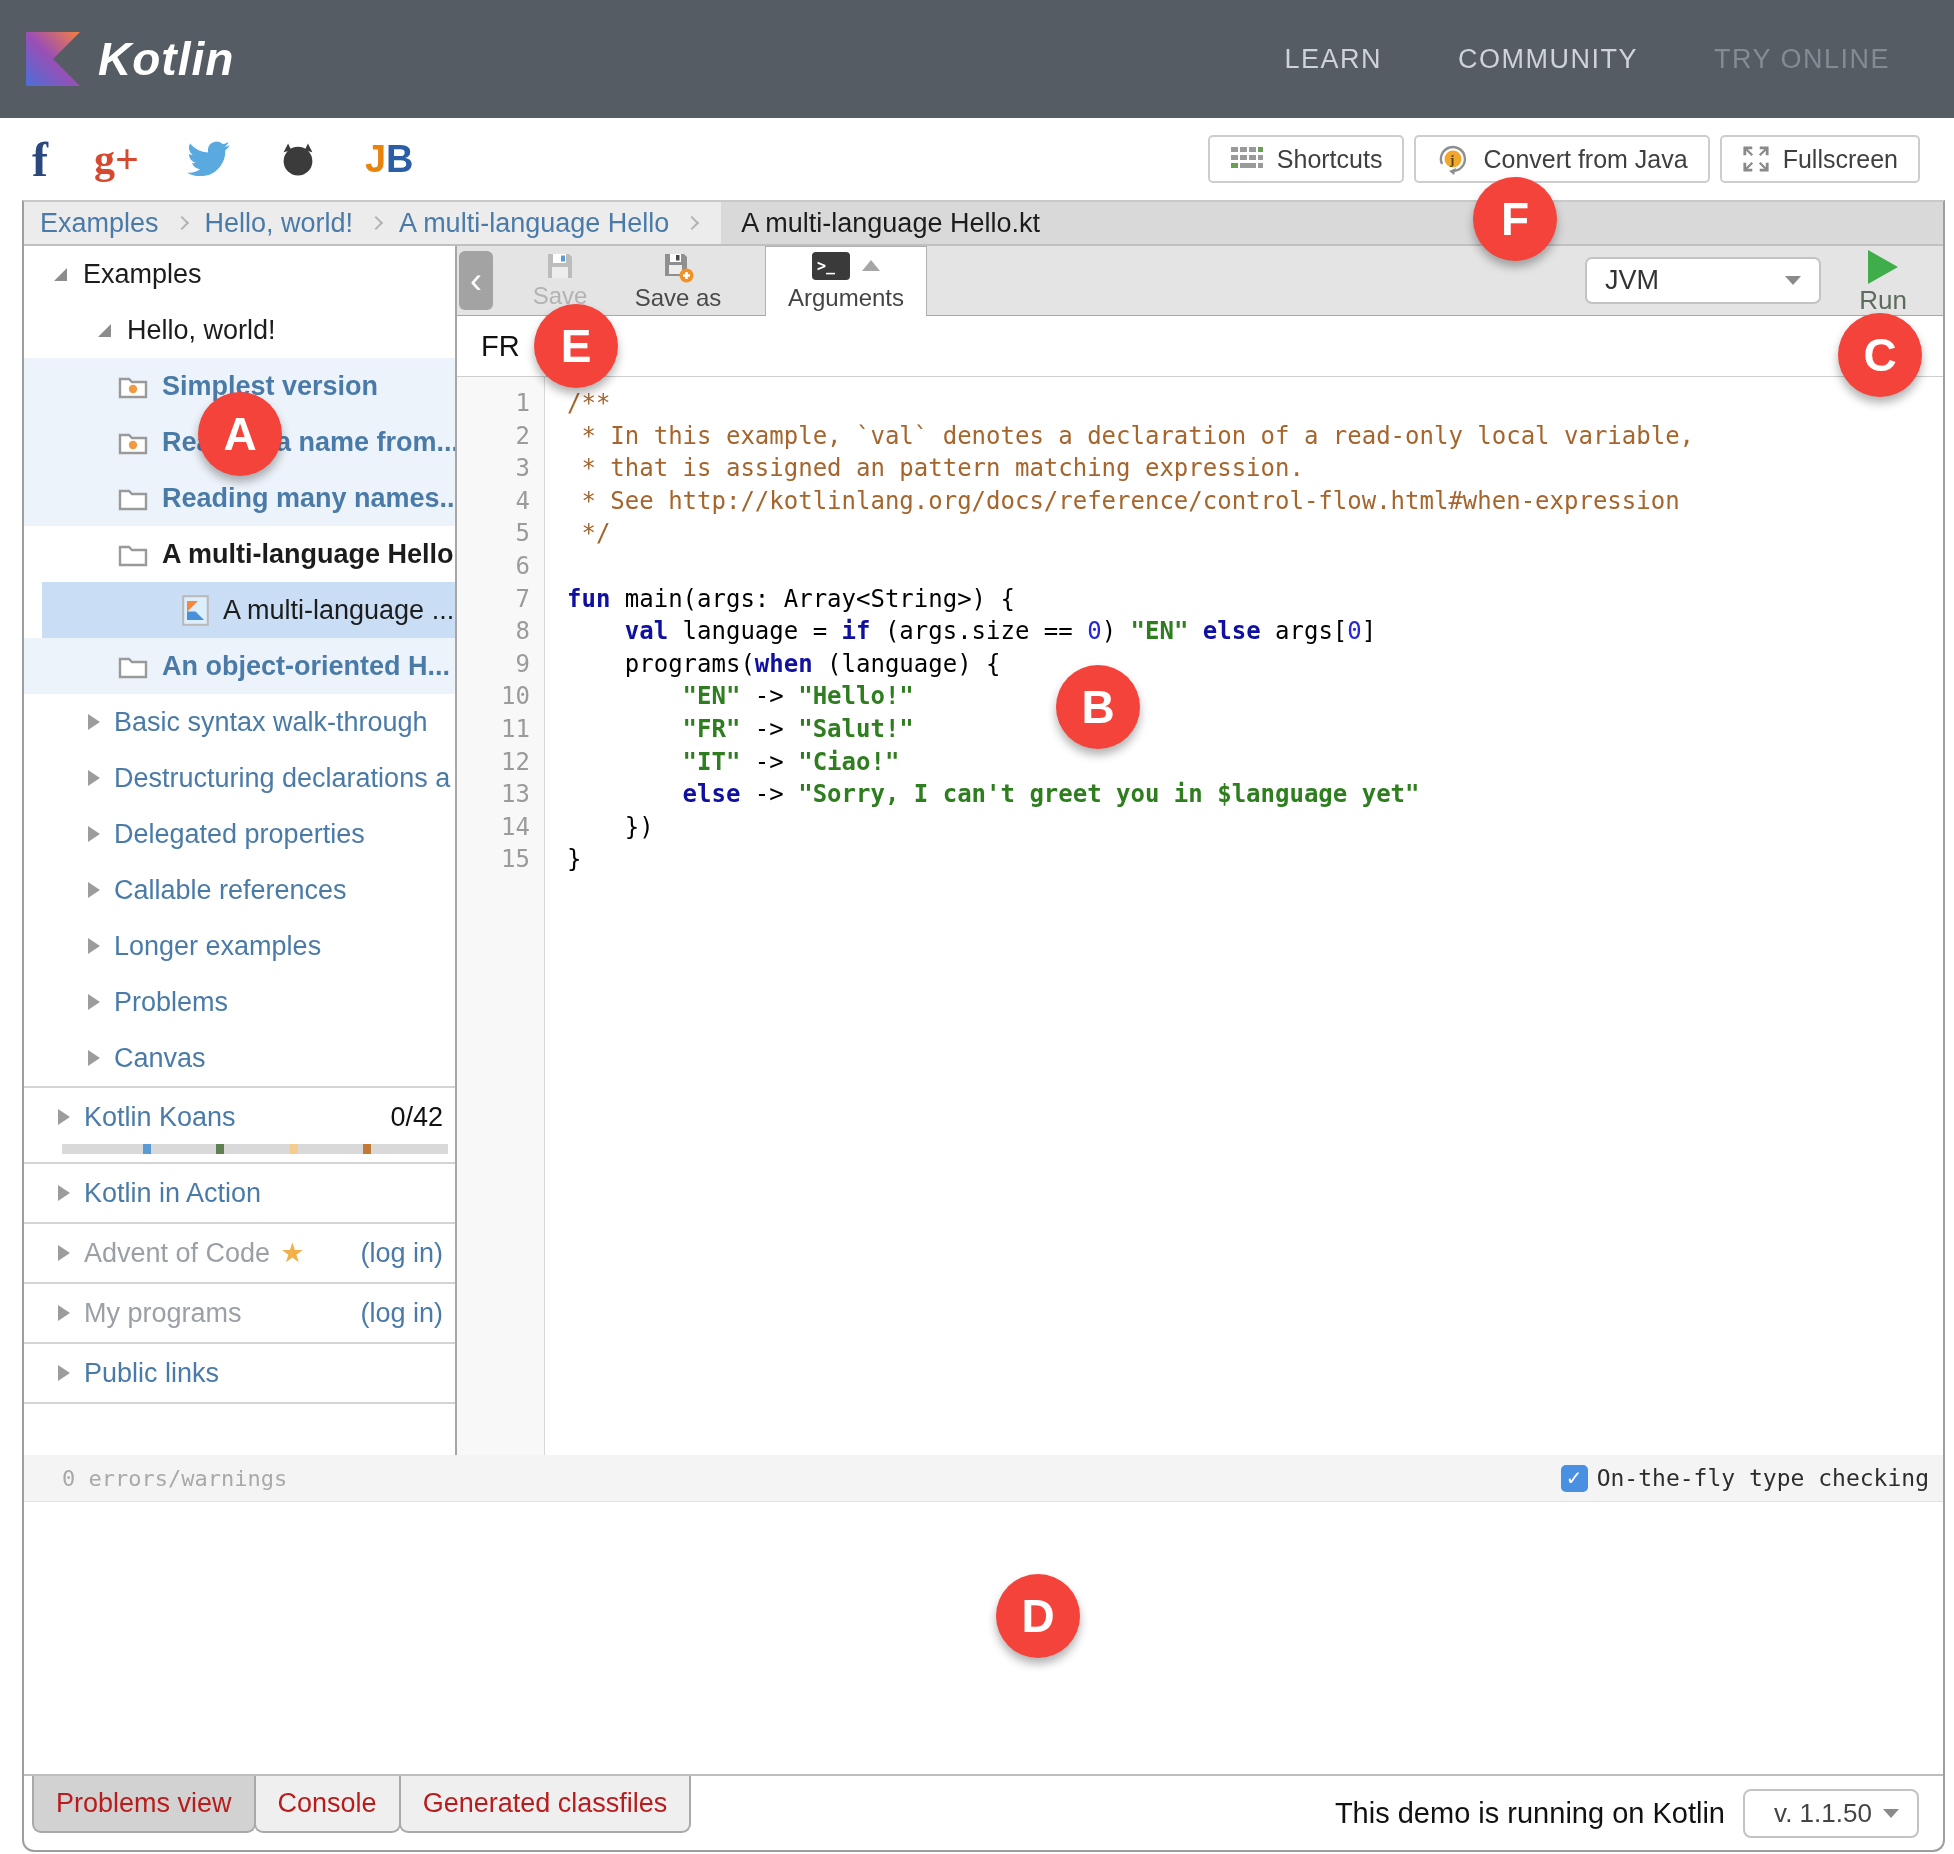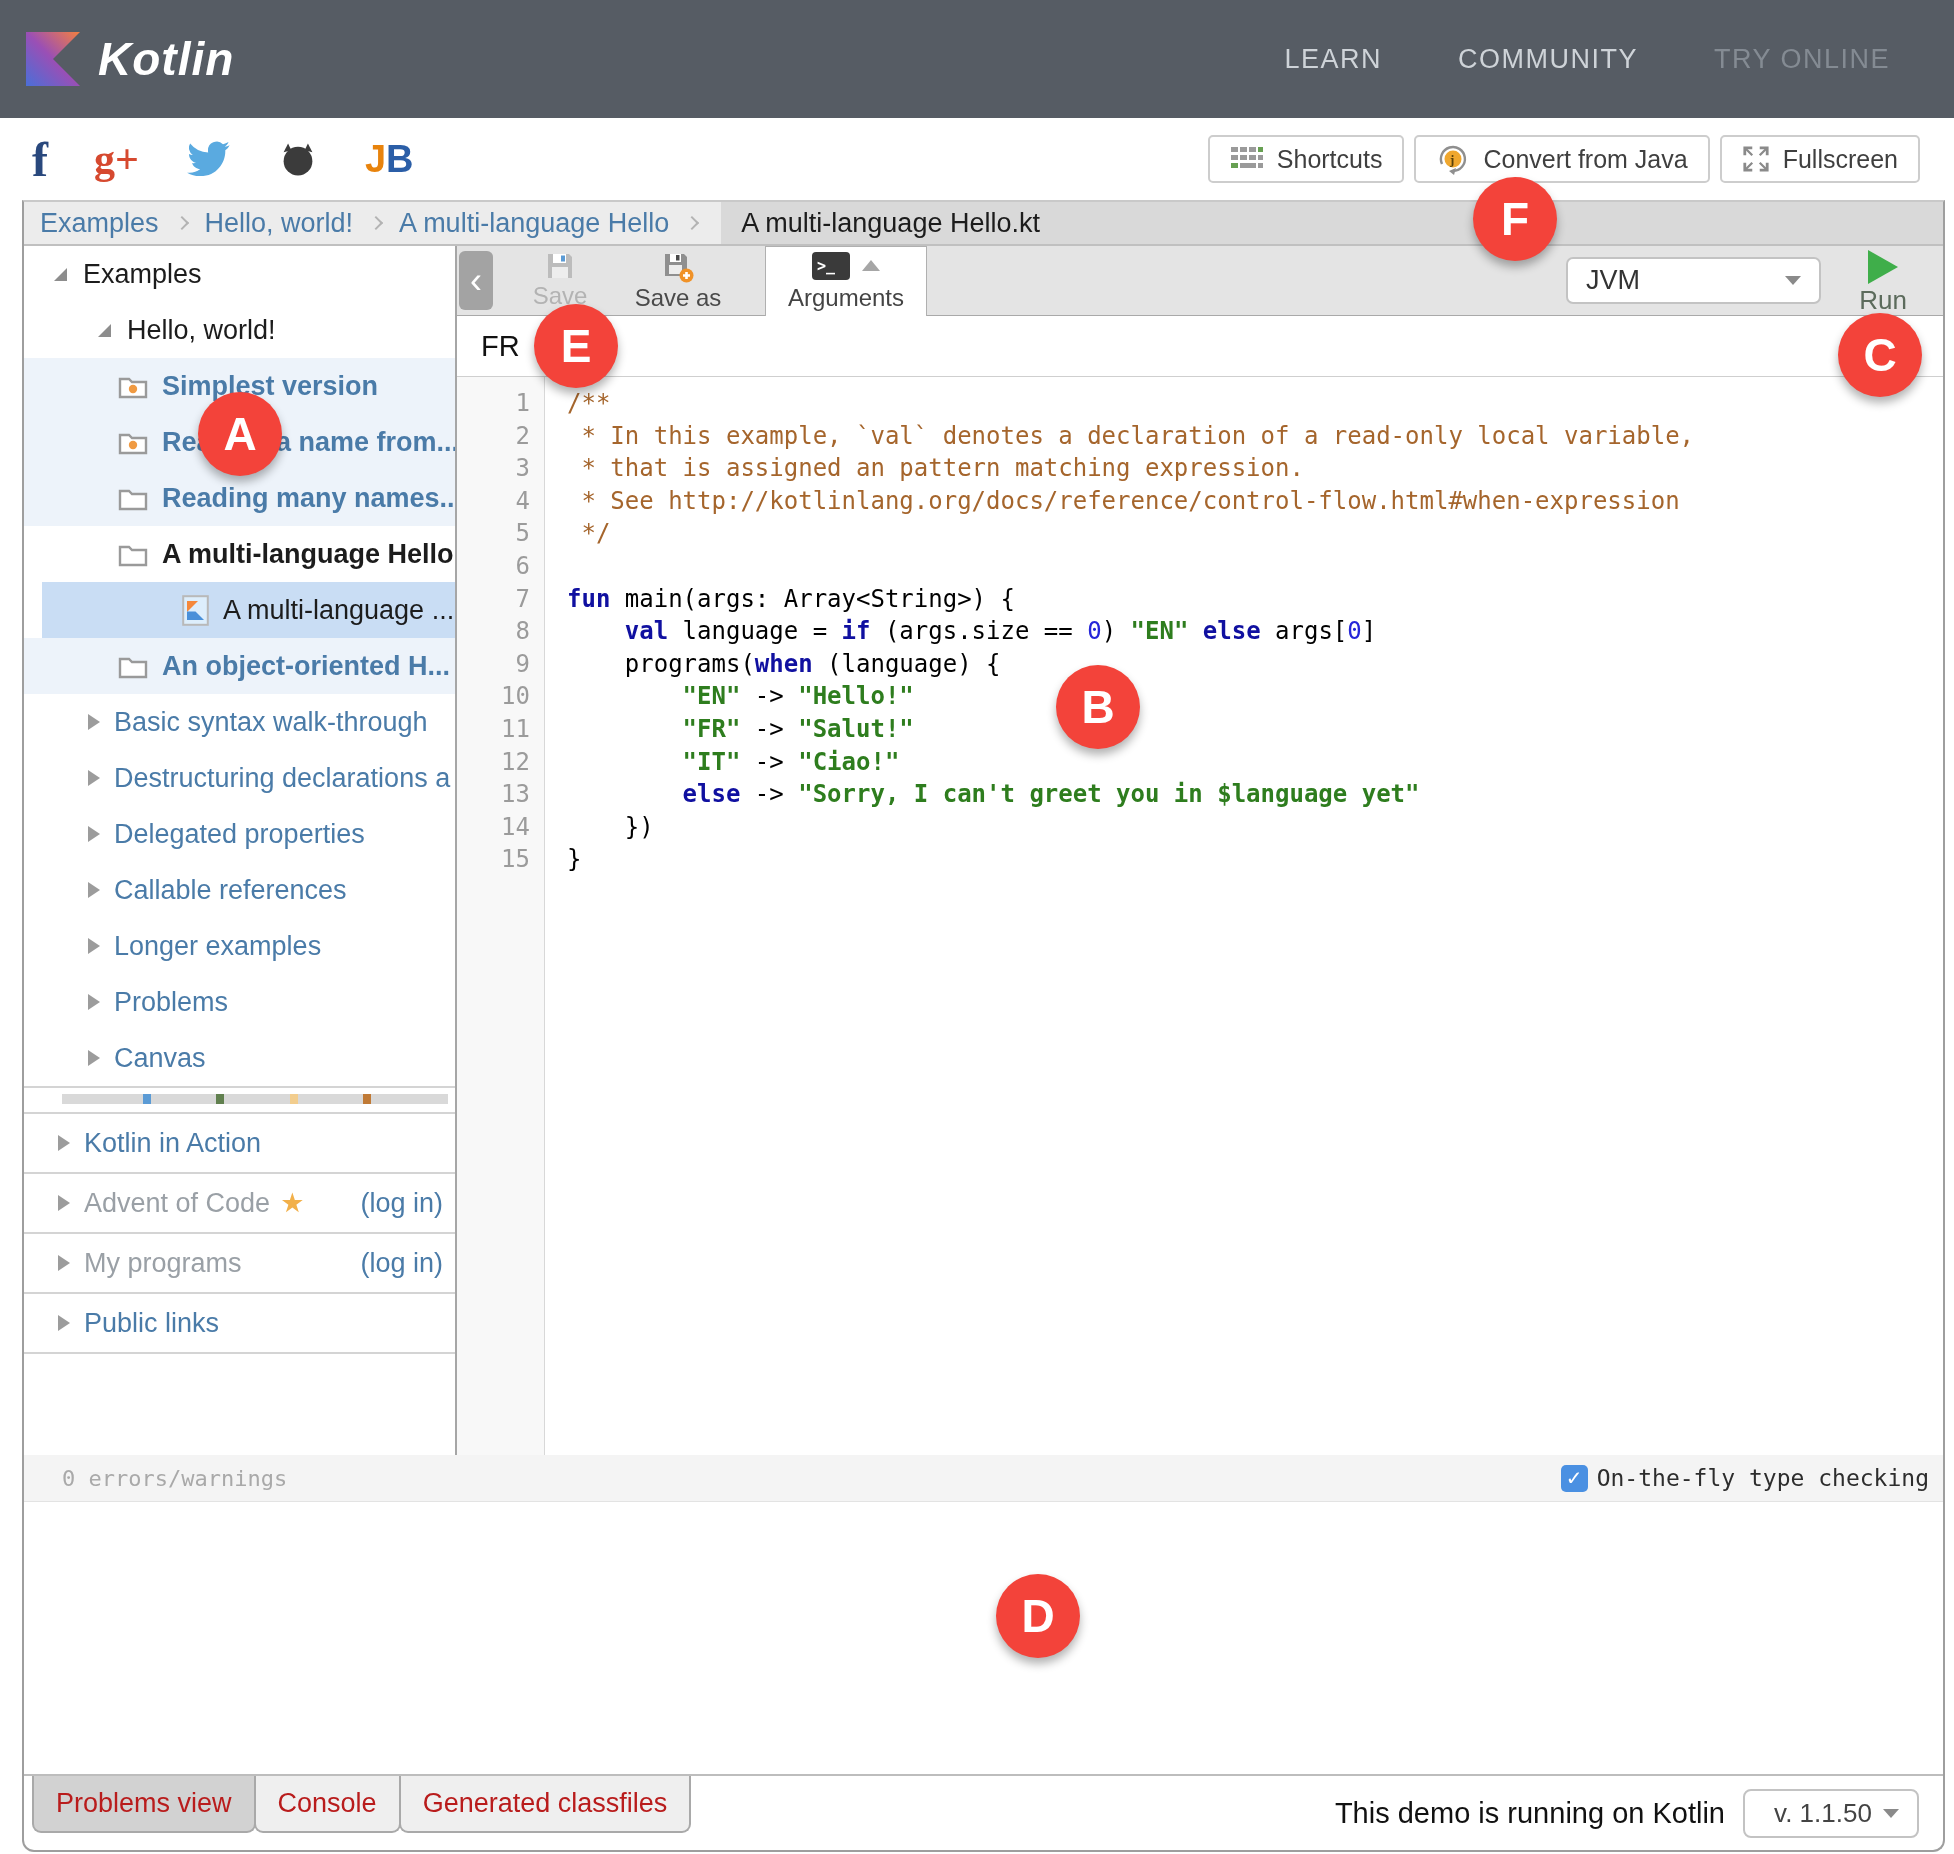--- a/index.html
+++ b/index.html
@@ -62,21 +62,21 @@
   .collapse-btn { position:absolute; left:2px; top:5px; width:34px; height:59px; background:#a3a3a3; border-radius:6px;
                   color:#fff; font-size:36px; display:flex; align-items:center; justify-content:center; cursor:pointer; }
   .tool-item { position:absolute; top:5px; display:flex; flex-direction:column; align-items:center; gap:1px; font-size:24px; color:#4a4a4a; cursor:pointer; }
   .tool-item.disabled { color:#b3b3b3; }
   .args-tab { position:absolute; left:308px; top:0; width:162px; height:70px; background:#fff; border:1px solid #b0b0b0; border-bottom:none;
               display:flex; flex-direction:column; align-items:center; justify-content:center; gap:4px; font-size:24px; color:#444; cursor:pointer; }
   .args-tab-icons { display:flex; align-items:center; gap:12px; }
   .term { width:38px; height:28px; background:#3a3a3a; border-radius:4px; color:#fff;
           font:bold 15px "DejaVu Sans Mono",monospace; display:flex; align-items:center; padding-left:5px; }
   .caret-up { width:0; height:0; border-bottom:11px solid #a6a6a6; border-left:9px solid transparent; border-right:9px solid transparent; }
-  .jvm-select { position:absolute; right:122px; top:11px; width:255px; height:47px; background:#fff; border:2px solid #c3c3c3;
+  .jvm-select { position:absolute; right:122px; top:11px; width:236px; height:47px; background:#fff; border:2px solid #c3c3c3;
                 border-radius:7px; display:flex; align-items:center; padding:0 18px; font-size:27px; color:#333; cursor:pointer; }
   .caret-down { width:0; height:0; border-top:9px solid #8a8a8a; border-left:8px solid transparent; border-right:8px solid transparent; margin-left:auto; }
   .run-btn { position:absolute; right:36px; top:4px; display:flex; flex-direction:column; align-items:center; gap:1px; cursor:pointer; }
   .run-tri { width:0; height:0; border-left:30px solid #3fae4a; border-top:17px solid transparent; border-bottom:17px solid transparent; }
   .run-label { font-size:26px; color:#5c6b5c; }
   .args-row { height:61px; background:#fff; border-bottom:1px solid #cfcfcf; display:flex; align-items:center;
               padding-left:24px; font-size:29px; color:#111; flex:none; }
   .code-area { flex:1; display:flex; overflow:hidden; background:#fff; }
   .gutter { width:88px; background:#f8f8f8; border-right:1px solid #d8d8d8; padding-top:10px; flex:none; }
   .ln { display:block; text-align:right; padding-right:14px; color:#9b9b9b; font:24px/32.6px "DejaVu Sans Mono",monospace; }
@@ -313,20 +313,25 @@
             <span class="lbl c-link">Problems</span>
           </div>
         </div>
         <div>
           <div class="srow pad-sub">
             <span class="tri-closed"></span>
             <span class="lbl c-link">Canvas</span>
           </div>
         </div>
         <div class="koans-block">
+          <div class="srow pad-section koans-row">
+            <span class="tri-closed"></span>
+            <span class="lbl c-link">Kotlin Koans</span>
+            <span class="sright dark">0/42</span>
+          </div>
           <div class="pbar">
             <span class="pseg" style="left: 21%; background: rgb(91, 155, 213);"></span>
             <span class="pseg" style="left: 40%; background: rgb(97, 128, 79);"></span>
             <span class="pseg" style="left: 59%; background: rgb(242, 205, 142);"></span>
             <span class="pseg" style="left: 78%; background: rgb(192, 122, 54);"></span>
           </div>
         </div>
         <div>
           <div class="srow pad-section section-row">
             <span class="tri-closed"></span>

